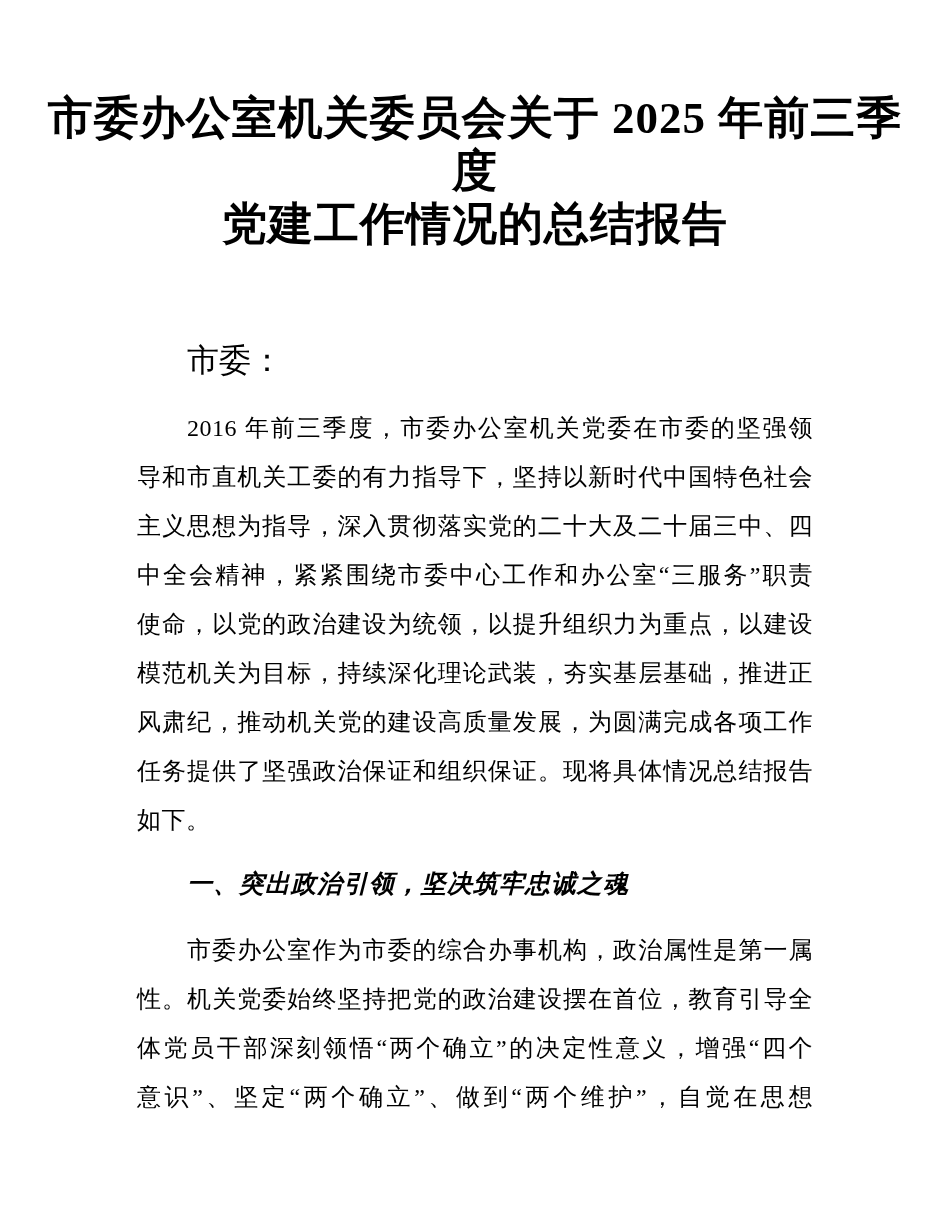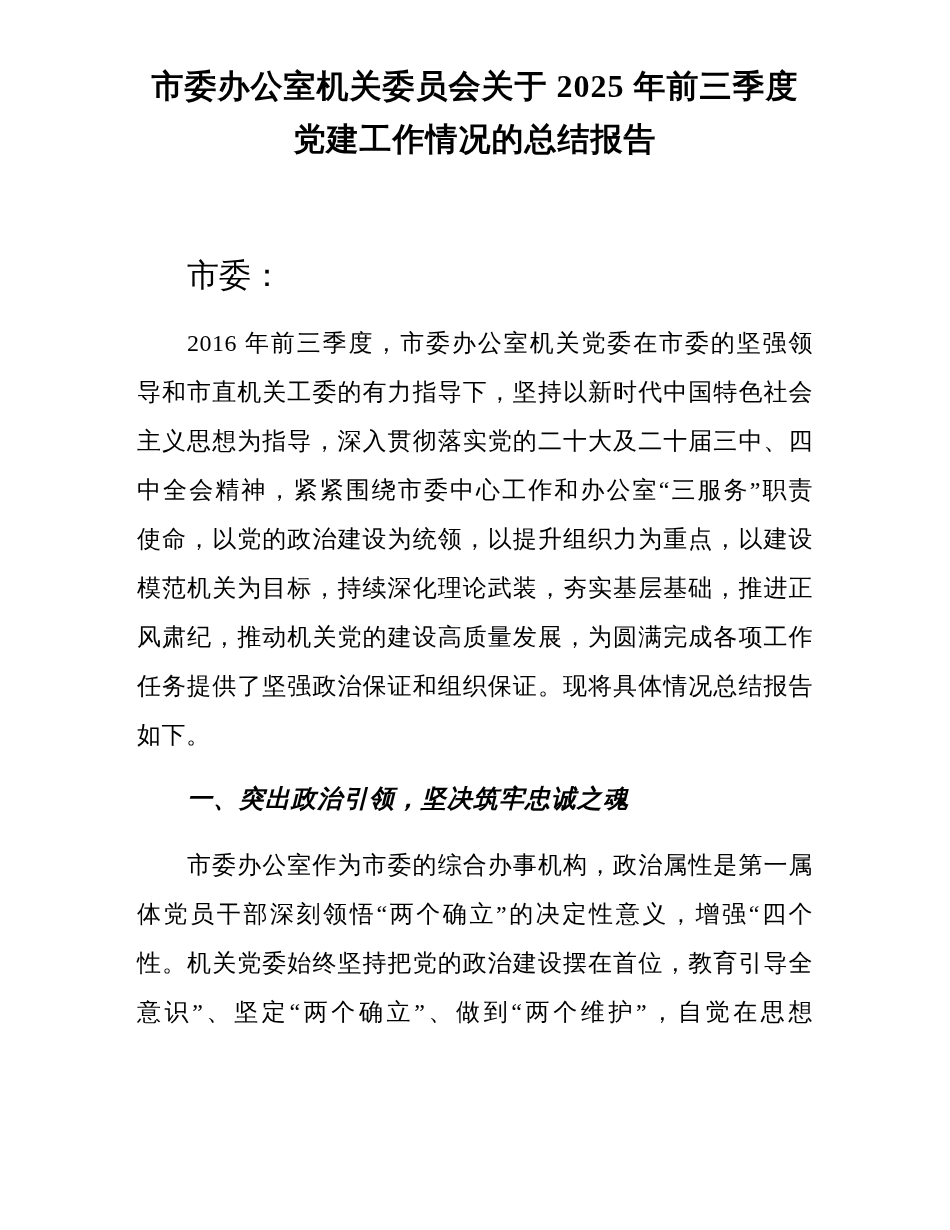--- a/index.html
+++ b/index.html
@@ -10,25 +10,25 @@
   .page {
     position: relative;
     width: 950px;
     height: 1230px;
     background: #ffffff;
     color: #000000;
     overflow: hidden;
     font-family: "Liberation Serif", serif;
   }
   .doc-title {
-    margin-top: 60px;
+    margin-top: 92px;
     padding: 0 45px;
     text-align: center;
     font-weight: 700;
-    font-size: 32px;
+    font-size: 45px;
     line-height: 53px;
     font-family: "Liberation Serif", serif;
     letter-spacing: 1px;
   }
   .content {
     padding: 0 137px;
   }
   .salutation {
     margin-top: 85px;
     font-size: 32px;
@@ -88,19 +88,19 @@
       <div class="body-line">模范机关为目标，持续深化理论武装，夯实基层基础，推进正</div>
       <div class="body-line">风肃纪，推动机关党的建设高质量发展，为圆满完成各项工作</div>
       <div class="body-line">任务提供了坚强政治保证和组织保证。现将具体情况总结报告</div>
       <div class="body-line last-line">如下。</div>
     </div>
 
     <div class="section-heading">一、突出政治引领，坚决筑牢忠诚之魂</div>
 
     <div class="para para-2">
       <div class="body-line first-line">市委办公室作为市委的综合办事机构，政治属性是第一属</div>
+      <div class="body-line">性。机关党委始终坚持把党的政治建设摆在首位，教育引导全</div>
       <div class="body-line">体党员干部深刻领悟“两个确立”的决定性意义，增强“四个</div>
-      <div class="body-line">性。机关党委始终坚持把党的政治建设摆在首位，教育引导全</div>
       <div class="body-line">意识”、坚定“两个确立”、做到“两个维护”，自觉在思想</div>
     </div>
 
   </div>
 </div>
 
 </body></html>

